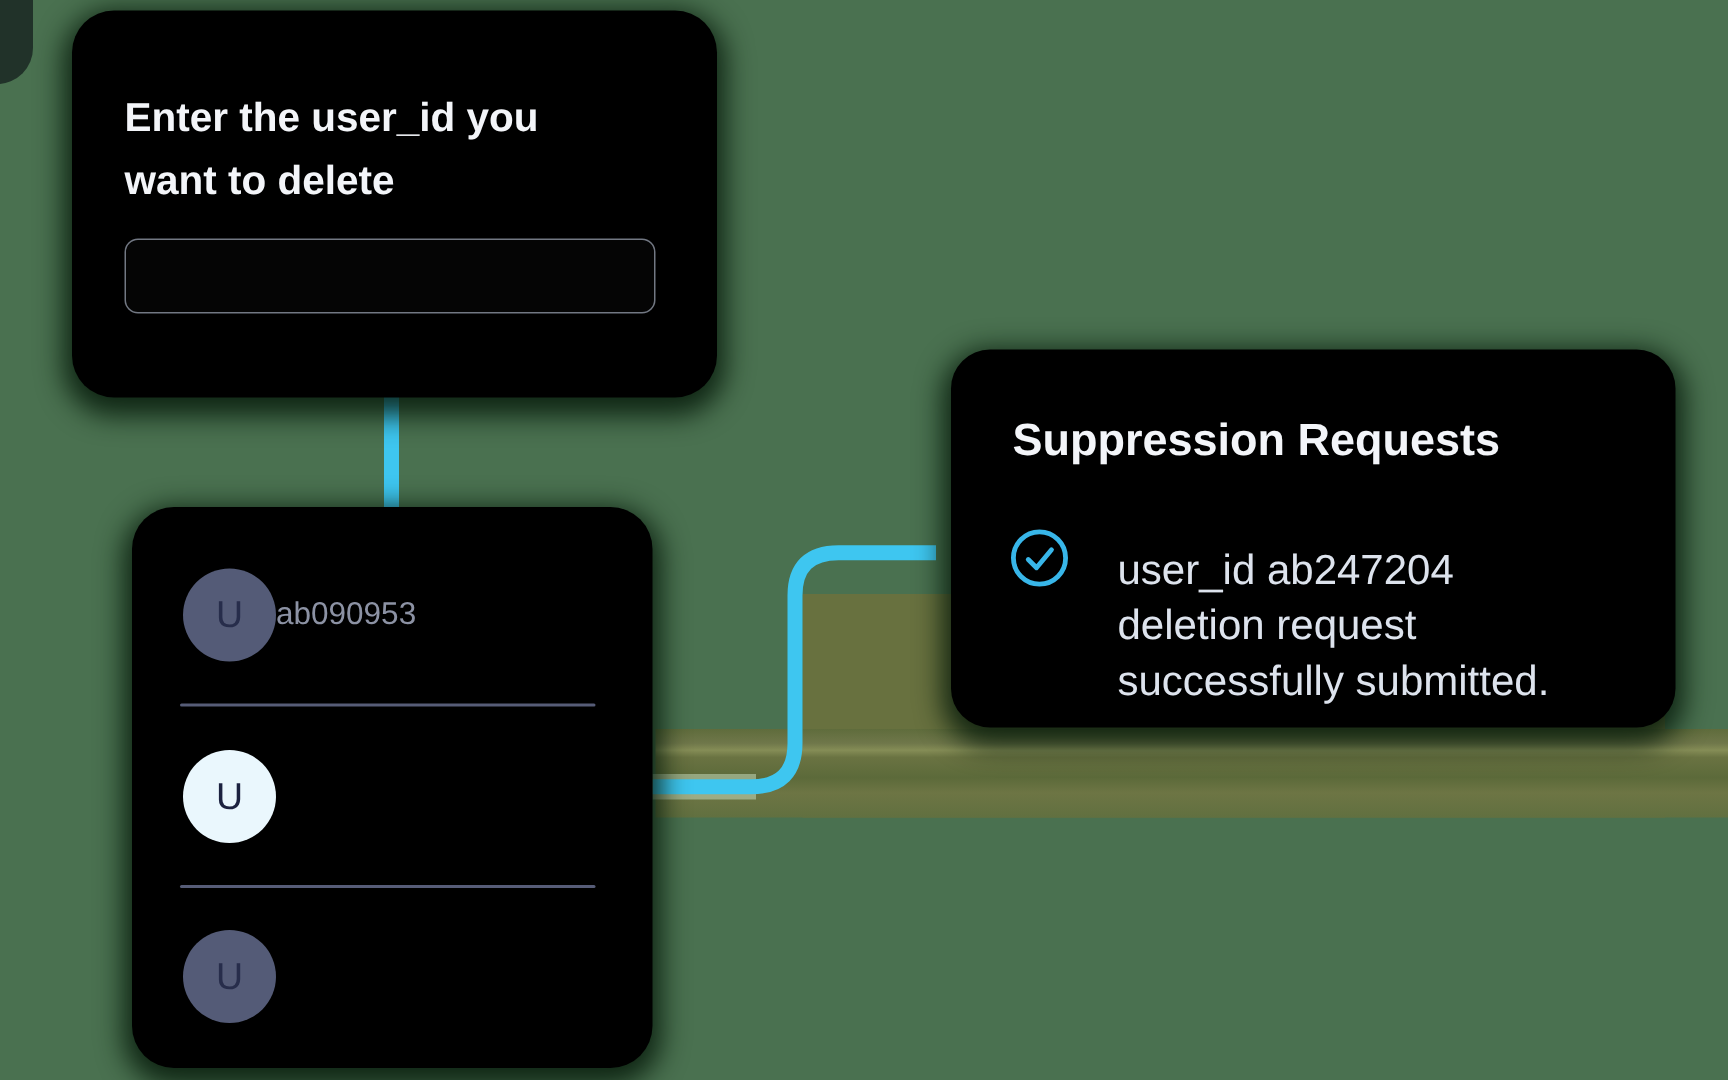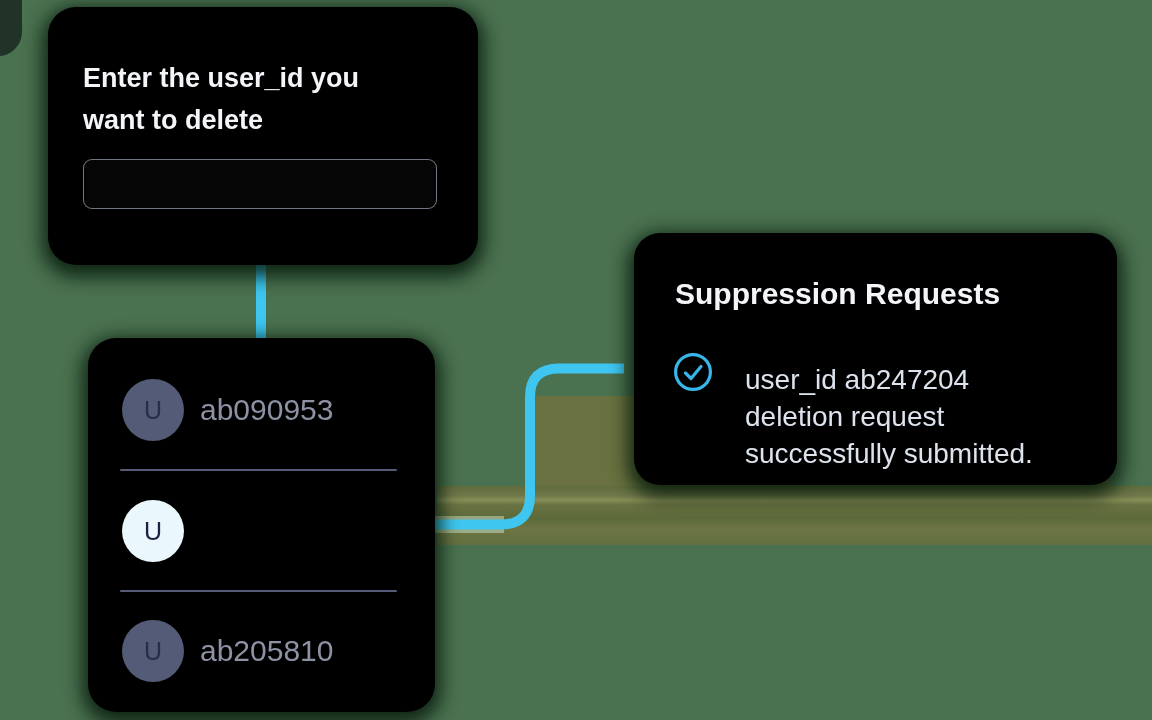--- a/index.html
+++ b/index.html
@@ -35,21 +35,21 @@
 
   .card-list{left:88px;top:338px;width:347px;height:374px;}
   .user-row{left:34px;right:26px;height:62px;display:flex;align-items:center;cursor:pointer;}
   .user-row.r1{top:41px;}
   .user-row.r2{top:162px;}
   .user-row.r3{top:282px;}
   .avatar{width:62px;height:62px;border-radius:50%;display:flex;align-items:center;justify-content:center;
     font-size:25px;font-weight:500;flex:0 0 auto;}
   .avatar.inactive{background:#545b77;color:#272d4b;}
   .avatar.active{background:#eaf7fd;color:#1c2240;}
-  .user-id{margin-left:16px;font-size:30px;}
+  .user-id{font-size:21px;}
   .user-id.inactive{color:#8c92a4;}
   .user-id.active{color:#edf1f7;}
   .divider{left:32px;width:277px;height:2px;background:#565c77;border-radius:1px;}
   .divider.d1{top:131px;}
   .divider.d2{top:252px;}
 
   .card-confirm{left:622px;top:233px;width:483px;height:252px;border-radius:26px;margin-left:12px;}
   .confirm-title{left:41px;top:44px;font-size:30px;font-weight:700;color:#f3f5f9;white-space:nowrap;}
   .check-wrap{left:39px;top:119px;width:40px;height:40px;}
   .confirm-msg{left:111px;top:128px;width:322px;font-size:28px;line-height:37px;color:#dde3ed;}
@@ -77,21 +77,20 @@
     <div class="avatar inactive">U</div>
     <div class="user-id inactive">ab090953</div>
   </div>
   <div class="abs divider d1"></div>
   <div class="abs user-row r2">
     <div class="avatar active">U</div>
   </div>
   <div class="abs divider d2"></div>
   <div class="abs user-row r3">
     <div class="avatar inactive">U</div>
-    <div class="user-id inactive">ab205810</div>
   </div>
 </div>
 
 <div class="abs card card-confirm">
   <div class="abs confirm-title">Suppression Requests</div>
   <div class="abs check-wrap">
     <svg width="40" height="40" viewBox="0 0 40 40" xmlns="http://www.w3.org/2000/svg">
       <circle cx="20" cy="20" r="17.4" fill="none" stroke="#38b6e9" stroke-width="3.2"></circle>
       <path d="M12.5 21 L18 26.5 L28 14.5" fill="none" stroke="#38b6e9" stroke-width="3.2" stroke-linecap="round" stroke-linejoin="round"></path>
     </svg>

